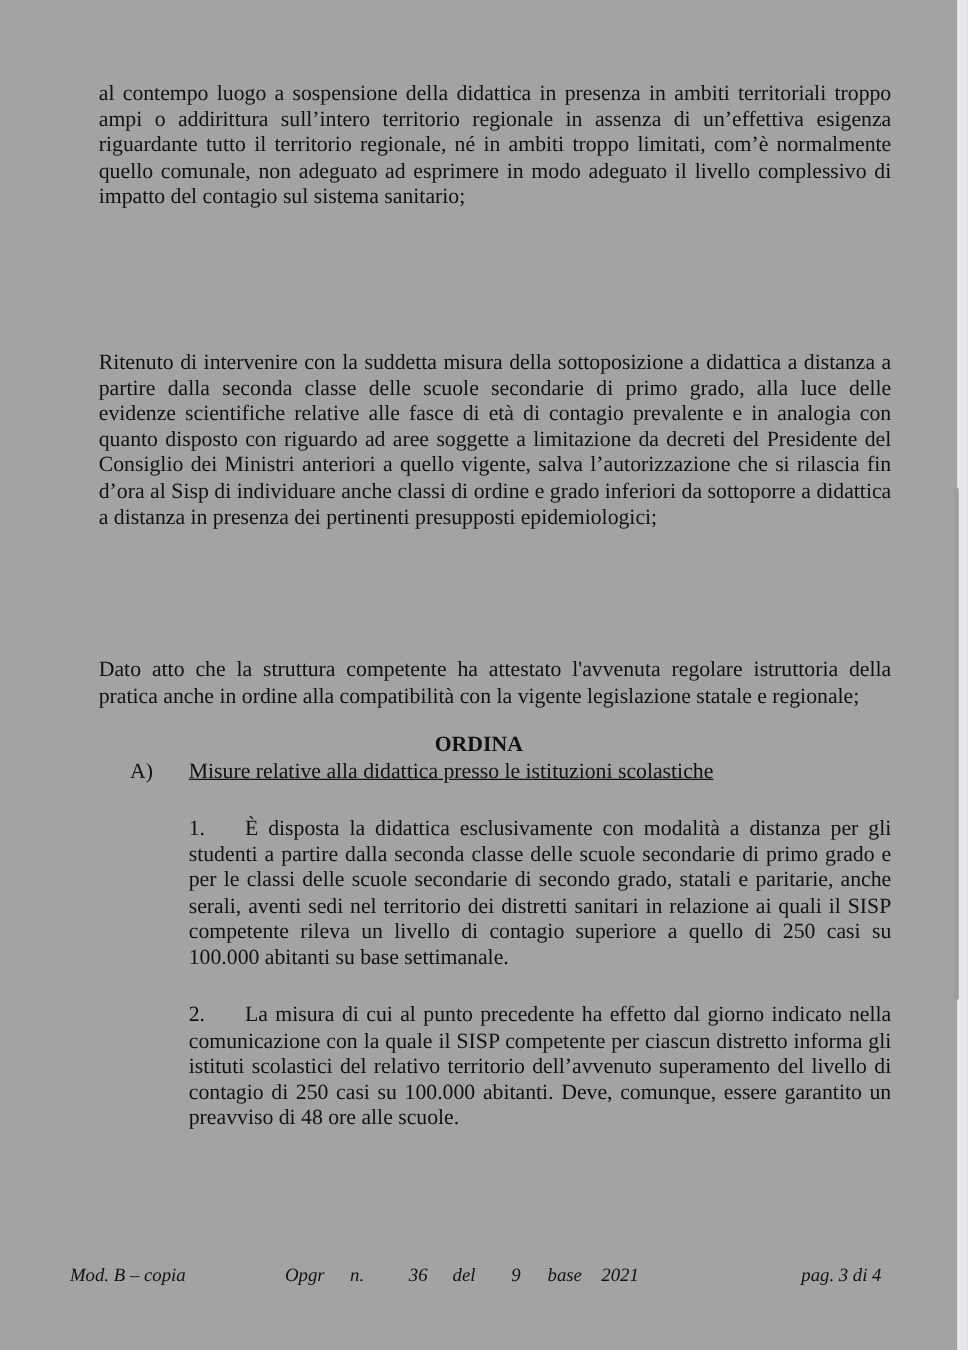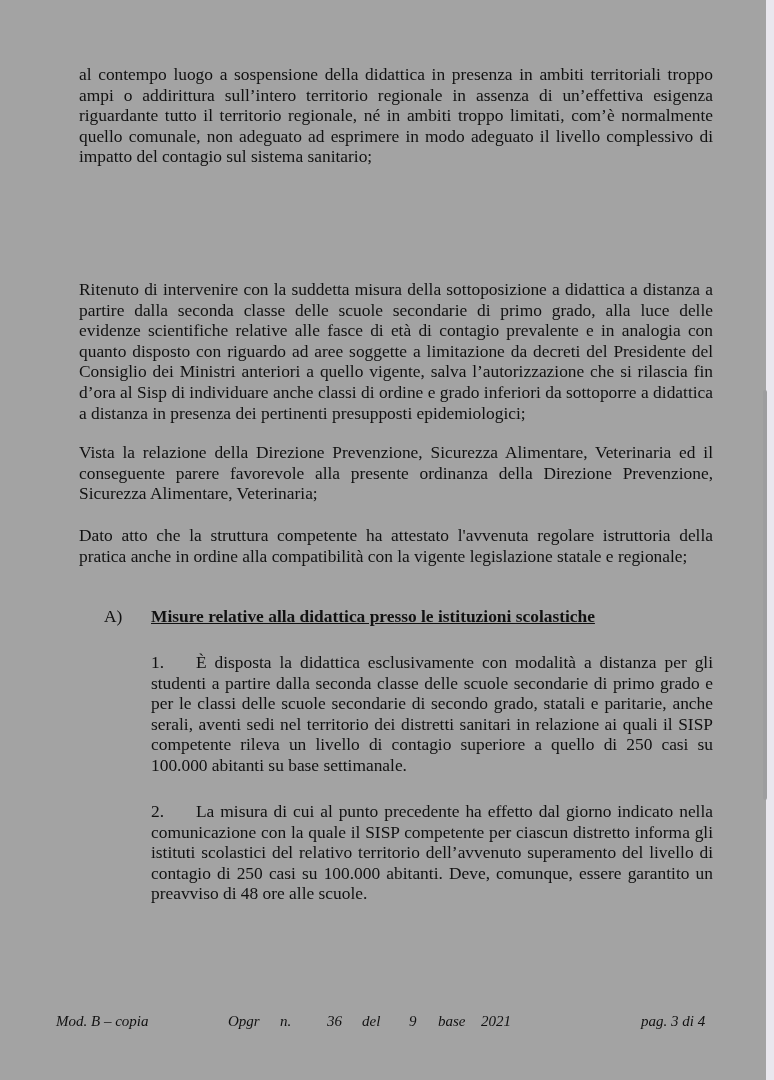--- a/index.html
+++ b/index.html
@@ -18,44 +18,44 @@
 
   .p1 { top:64px; }
   .p2 { top:196px; }
   .p3 { top:279px; }
   .p4 { top:442px; }
   .p5 { top:525px; }
 
   .ordina { position:absolute; top:585px; left:0; width:766px; text-align:center; font-weight:bold; font-size:17.4px; line-height:20px; }
   .sec-a { position:absolute; top:606px; left:104px; font-size:17.4px; line-height:20px; white-space:nowrap; }
   .sec-a .letter { display:inline-block; width:47px; }
-  .sec-a .title { font-weight:bold; text-decoration:underline; }
+  .sec-a .title { font-weight:normal; text-decoration:underline; }
 
   .item { position:absolute; left:151px; width:562px; font-size:17.4px; line-height:20.6px; text-align:justify; }
   .item .num { display:inline-block; width:45px; }
   .i1 { top:652px; }
   .i2 { top:801px; }
   .i3 { top:908px; }
 
   .footer { position:absolute; top:1012px; font-style:italic; font-size:15px; line-height:18px; white-space:nowrap; }
   .f-mod { left:56px; }
   .f-opgr { left:228px; }
   .f-n { left:327px; }
   .f-page { left:641px; }
 </style>
 </head>
 <body>
 
 <div class="page">
 
   <p class="text para p1">al contempo luogo a sospensione della didattica in presenza in ambiti territoriali troppo ampi o addirittura sull’intero territorio regionale in assenza di un’effettiva esigenza riguardante tutto il territorio regionale, né in ambiti troppo limitati, com’è normalmente quello comunale, non adeguato ad esprimere in modo adeguato il livello complessivo di impatto del contagio sul sistema sanitario;</p>
   <p class="text para p3">Ritenuto di intervenire con la suddetta misura della sottoposizione a didattica a distanza a partire dalla seconda classe delle scuole secondarie di primo grado, alla luce delle evidenze scientifiche relative alle fasce di età di contagio prevalente e in analogia con quanto disposto con riguardo ad aree soggette a limitazione da decreti del Presidente del Consiglio dei Ministri anteriori a quello vigente, salva l’autorizzazione che si rilascia fin d’ora al Sisp di individuare anche classi di ordine e grado inferiori da sottoporre a didattica a distanza in presenza dei pertinenti presupposti epidemiologici;</p>
-  <p class="text para p4">Vista la relazione della Direzione Prevenzione, Sicurezza Alimentare, Veterinaria ed il conseguente parere favorevole alla presente ordinanza della Direzione Prevenzione, Sicurezza Alimentare, Veterinaria;</p>
   <p class="text para p5">Dato atto che la struttura competente ha attestato l'avvenuta regolare istruttoria della pratica anche in ordine alla compatibilità con la vigente legislazione statale e regionale;</p>
 
+  <div class="ordina">ORDINA</div>
 
   <div class="sec-a">
     <span class="letter">A)</span><span class="title">Misure relative alla didattica presso le istituzioni scolastiche</span>
   </div>
 
   <div class="item i1">
     <span class="num">1.</span><span>È disposta la didattica esclusivamente con modalità a distanza per gli studenti a partire dalla seconda classe delle scuole secondarie di primo grado e per le classi delle scuole secondarie di secondo grado, statali e paritarie, anche serali, aventi sedi nel territorio dei distretti sanitari in relazione ai quali il SISP competente rileva un livello di contagio superiore a quello di 250 casi su 100.000 abitanti su base settimanale.</span>
   </div>
   <div class="item i2">
     <span class="num">2.</span><span>La misura di cui al punto precedente ha effetto dal giorno indicato nella comunicazione con la quale il SISP competente per ciascun distretto informa gli istituti scolastici del relativo territorio dell’avvenuto superamento del livello di contagio di 250 casi su 100.000 abitanti. Deve, comunque, essere garantito un preavviso di 48 ore alle scuole.</span>

